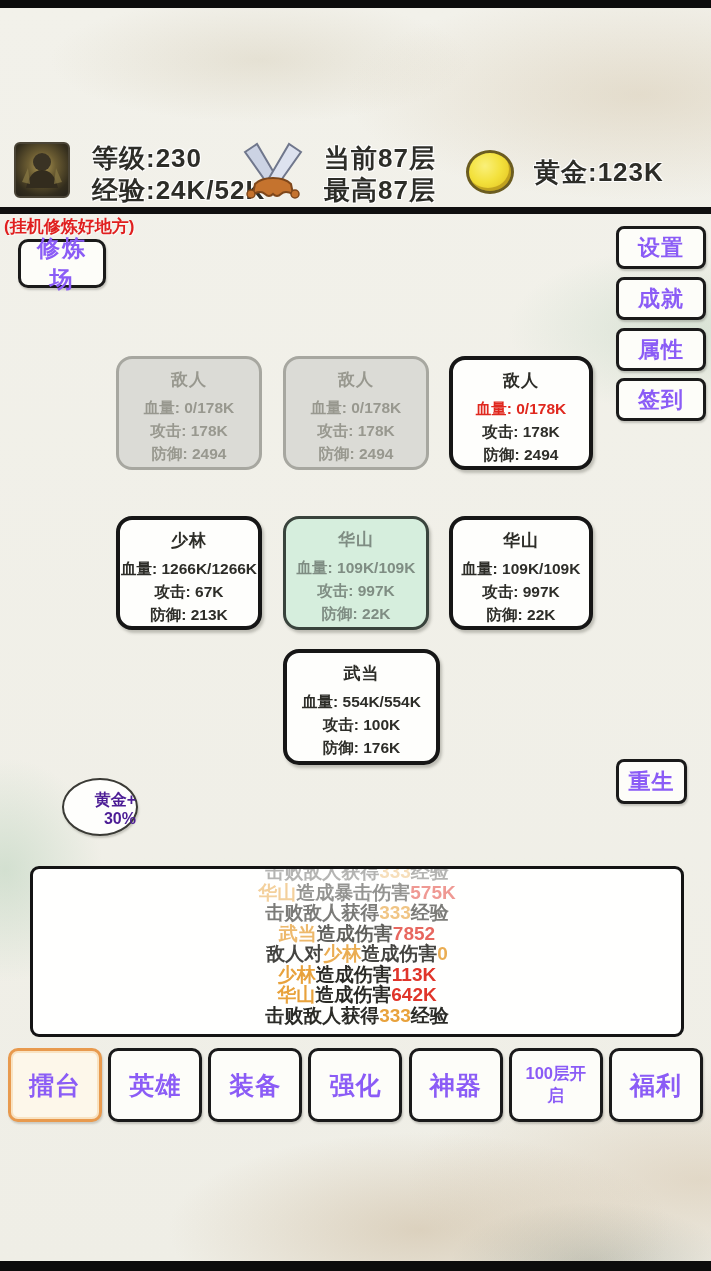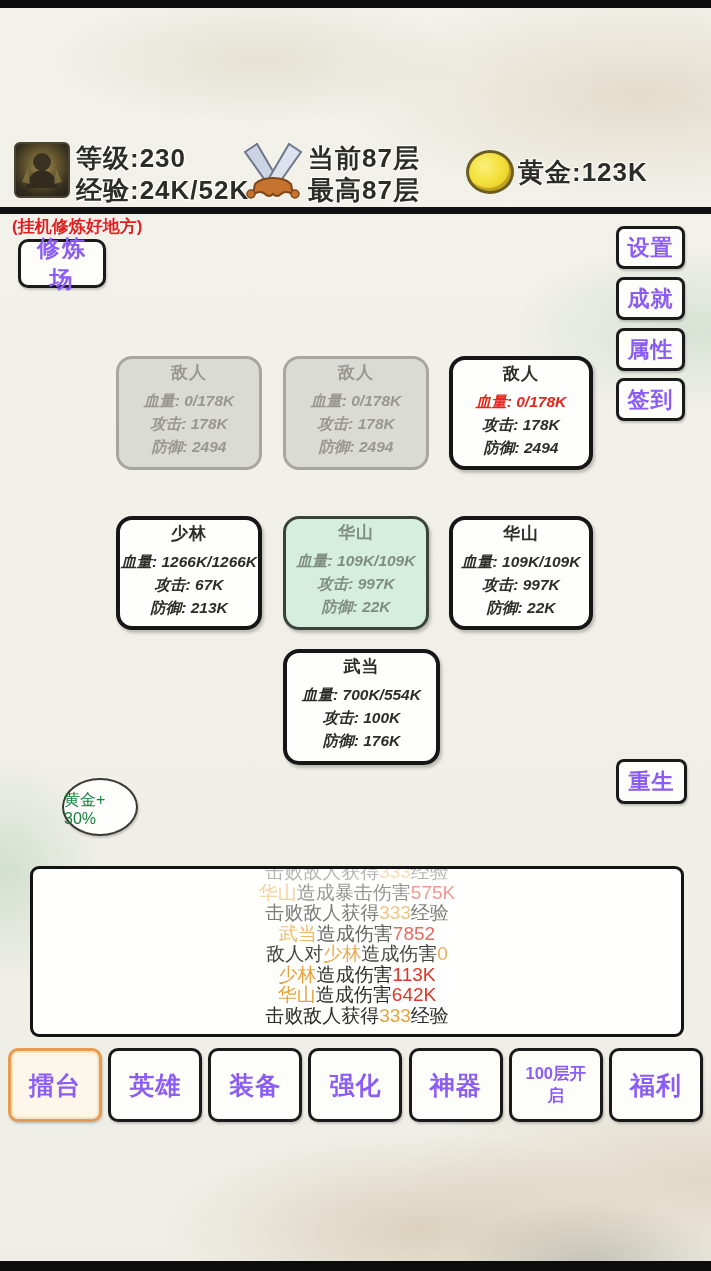--- a/index.html
+++ b/index.html
@@ -23,69 +23,69 @@
   .divider{position:absolute;left:0;top:207px;width:711px;height:7px;background:#101010;}
 
   .ink{color:#2d2d28;font-weight:bold;
     text-shadow:1px 1px 0 rgba(255,255,255,.85),-1px -1px 0 rgba(255,255,255,.85),1px -1px 0 rgba(255,255,255,.85),-1px 1px 0 rgba(255,255,255,.85);}
 
   
   .avatar{position:absolute;left:14px;top:142px;width:56px;height:56px;border-radius:6px;
     background:radial-gradient(circle at 50% 42%, #b09a55 0%, #6b5c32 35%, #332d1d 75%, #26221a 100%);
     border:2px solid #4a4436;box-sizing:border-box;overflow:hidden;}
   .avatar svg{display:block;}
-  .hud-col{position:absolute;font-size:26px;line-height:32px;letter-spacing:1px;}
+  .hud-col{position:absolute;font-size:26px;line-height:32px;letter-spacing:1px;margin-left:16px;}
   .hud-stats{left:76px;top:142px;}
   .hud-floors{left:308px;top:142px;}
   .hud-gold-text{left:518px;top:156px;}
   .swords{position:absolute;left:241px;top:142px;width:64px;height:60px;}
   .coin{position:absolute;left:466px;top:150px;width:48px;height:44px;border-radius:50%;
     background:radial-gradient(circle at 38% 34%, #faf07a 0%, #f3e13c 45%, #e6c825 80%, #d8b81e 100%);
     border:3px solid #6b5c20;box-sizing:border-box;box-shadow:inset -2px -3px 0 rgba(160,125,20,.55);}
 
   
-  .note{position:absolute;left:12px;top:215px;font-size:17px;font-weight:bold;color:#e01f1f;
+  .note{position:absolute;left:4px;top:215px;font-size:17px;font-weight:bold;color:#e01f1f;
     text-shadow:1px 1px 0 rgba(255,255,255,.7);}
   .btn{box-sizing:border-box;background:#fdfdf9;border:3.5px solid #1a1a1a;border-radius:10px;
     display:flex;align-items:center;justify-content:center;font-weight:bold;color:#8b5cf6;
     font-family:inherit;cursor:pointer;box-shadow:1px 2px 2px rgba(60,60,50,.25);}
   .training-btn{position:absolute;left:18px;top:239px;width:88px;height:49px;font-size:23px;letter-spacing:2px;}
-  .side-btn{position:absolute;left:616px;width:69px;height:43px;font-size:22px;letter-spacing:1px;border-radius:8px;border-width:3px;}
+  .side-btn{position:absolute;left:616px;width:90px;height:43px;font-size:22px;letter-spacing:1px;border-radius:8px;border-width:3px;}
   .sb0{top:226px;} .sb1{top:277px;} .sb2{top:328px;} .sb3{top:378px;}
   .rebirth-btn{position:absolute;left:616px;top:759px;width:71px;height:45px;font-size:22px;letter-spacing:1px;border-radius:8px;border-width:3px;}
 
   
   .card{position:absolute;box-sizing:border-box;width:146px;height:114px;border-radius:16px;
-    background:#fefefc;border:4px solid #161616;text-align:center;padding-top:2px;
+    background:#fefefc;border:4px solid #161616;text-align:center;padding-top:9px;
     box-shadow:2px 3px 3px rgba(70,70,60,.3);}
   .card .t{font-size:17px;font-weight:bold;color:#2d2d28;margin-bottom:5px;letter-spacing:1px;}
-  .card .s{font-size:15.5px;font-weight:bold;color:#2d2d28;line-height:23px;white-space:nowrap;font-style:italic;}
+  .card .s{font-size:15.5px;font-weight:bold;color:#2d2d28;line-height:23px;white-space:nowrap;}
   .card-dead{background:#dbdbd6;border:3px solid #a7a7a0;box-shadow:none;}
   .card-dead .t,.card-dead .s{color:#98988f;}
   .card-active-enemy .s-hp{color:#e0281e;}
   .card-green{background:#d6eedd;border:3px solid #39433c;}
   .card-green .t,.card-green .s{color:#7f8d83;}
   .e0{left:116px;top:356px;} .e1{left:283px;top:356px;} .e2{left:449px;top:356px;width:144px;}
   .h0{left:116px;top:516px;} .h1{left:283px;top:516px;} .h2{left:449px;top:516px;width:144px;}
   .h3{left:283px;top:649px;width:157px;height:116px;}
 
   
   .drop-notice{position:absolute;left:14px;top:724px;font-size:27px;font-weight:bold;letter-spacing:2px;
     text-shadow:1px 1px 0 rgba(255,255,255,.8);}
   .drop-notice .g{color:#8d8d85;} .drop-notice .pink{color:#e06ad8;}
   .gold-badge{position:absolute;left:62px;top:778px;width:76px;height:58px;border-radius:50%;
-    background:#fefefc;border:2.5px solid #3a3a35;box-sizing:border-box;text-align:left;
-    font-size:16px;font-weight:normal;color:#15803d;line-height:19px;padding-top:10px;
+    background:#fefefc;border:2.5px solid #3a3a35;box-sizing:border-box;text-align:right;
+    font-size:16px;font-weight:bold;color:#4c1d95;line-height:19px;padding-top:10px;
     box-shadow:1px 2px 2px rgba(70,70,60,.25);}
 
   
   .log-panel{position:absolute;left:30px;top:866px;width:654px;height:171px;box-sizing:border-box;
     background:#fffffe;border:3.5px solid #141414;border-radius:9px;overflow:hidden;}
   .log-lines{position:absolute;left:0;right:0;bottom:8px;text-align:center;}
-  .log-line{font-size:19px;font-weight:normal;line-height:20.5px;white-space:nowrap;}
+  .log-line{font-size:19px;font-weight:bold;line-height:20.5px;white-space:nowrap;}
   .seg-dark{color:#2b2b27;} .seg-orange{color:#e8a23c;} .seg-red{color:#e0352a;} .op35{opacity:.35;} .op50{opacity:.50;} .op62{opacity:.62;} .op75{opacity:.75;} .op88{opacity:.88;}
 
   
   .bottom-nav{position:absolute;left:8px;top:1048px;width:695px;display:flex;justify-content:space-between;}
   .nav-btn{width:94px;height:74px;font-size:25px;letter-spacing:1px;border-radius:10px;border-width:3.5px;flex:none;}
   .nav-btn.small{font-size:16.5px;letter-spacing:0;}
   .nav-btn.active{border-color:#e89a4e;background:#fdf7ea;box-shadow:inset 0 0 0 2px rgba(240,190,120,.35),1px 2px 2px rgba(60,60,50,.2);}
 </style>
 </head>
 <body>
@@ -164,21 +164,21 @@
     <div class="s">防御: 22K</div>
   </div>
   <div class="card h2">
     <div class="t">华山</div>
     <div class="s">血量: 109K/109K</div>
     <div class="s">攻击: 997K</div>
     <div class="s">防御: 22K</div>
   </div>
   <div class="card h3">
     <div class="t">武当</div>
-    <div class="s">血量: 700K/554K</div>
+    <div class="s">血量: 554K/554K</div>
     <div class="s">攻击: 100K</div>
     <div class="s">防御: 176K</div>
   </div>
 
   <div class="gold-badge">
     <div>黄金+</div>
     <div>30%</div>
   </div>
 
   <button class="btn rebirth-btn">重生</button>

